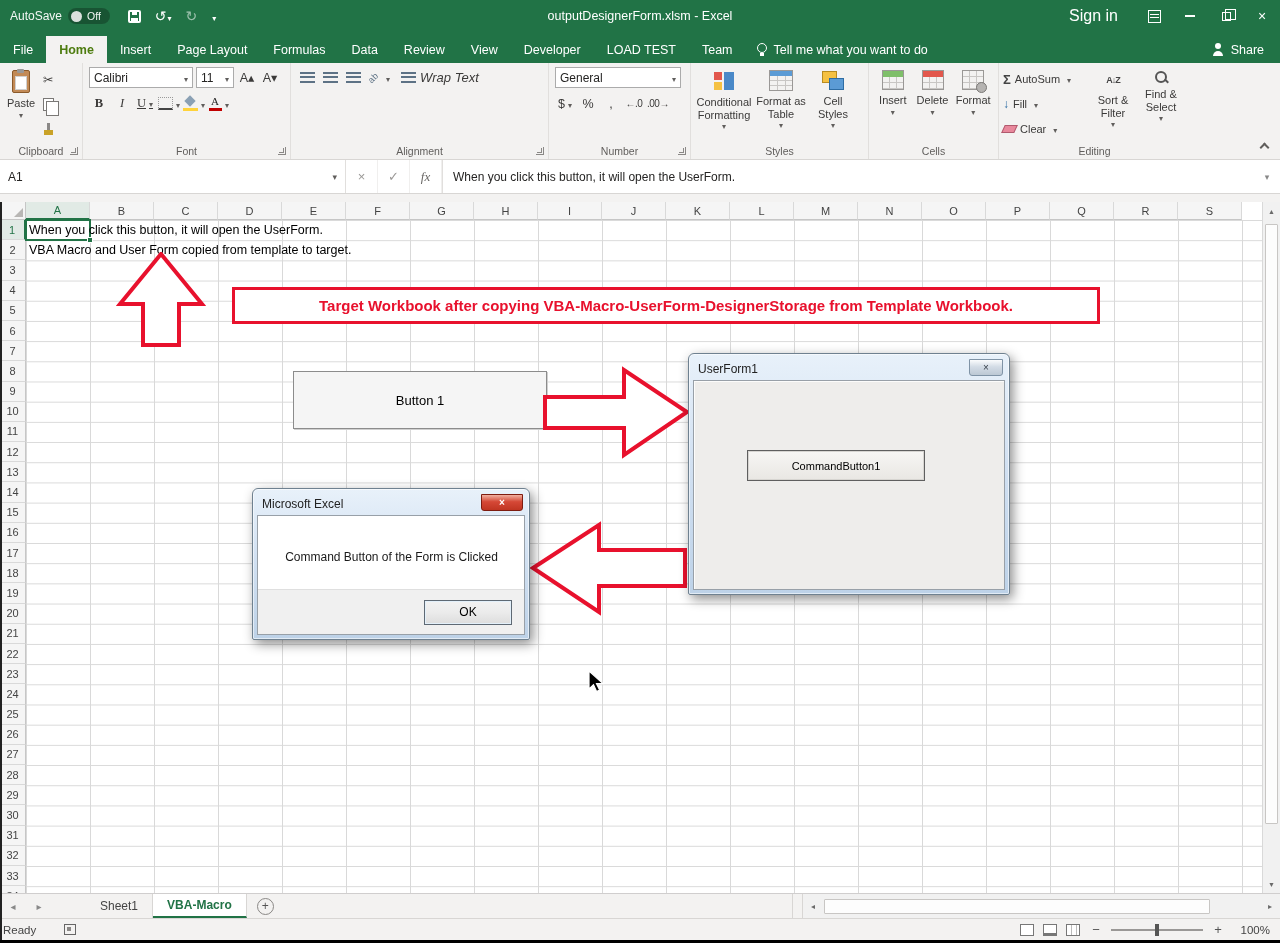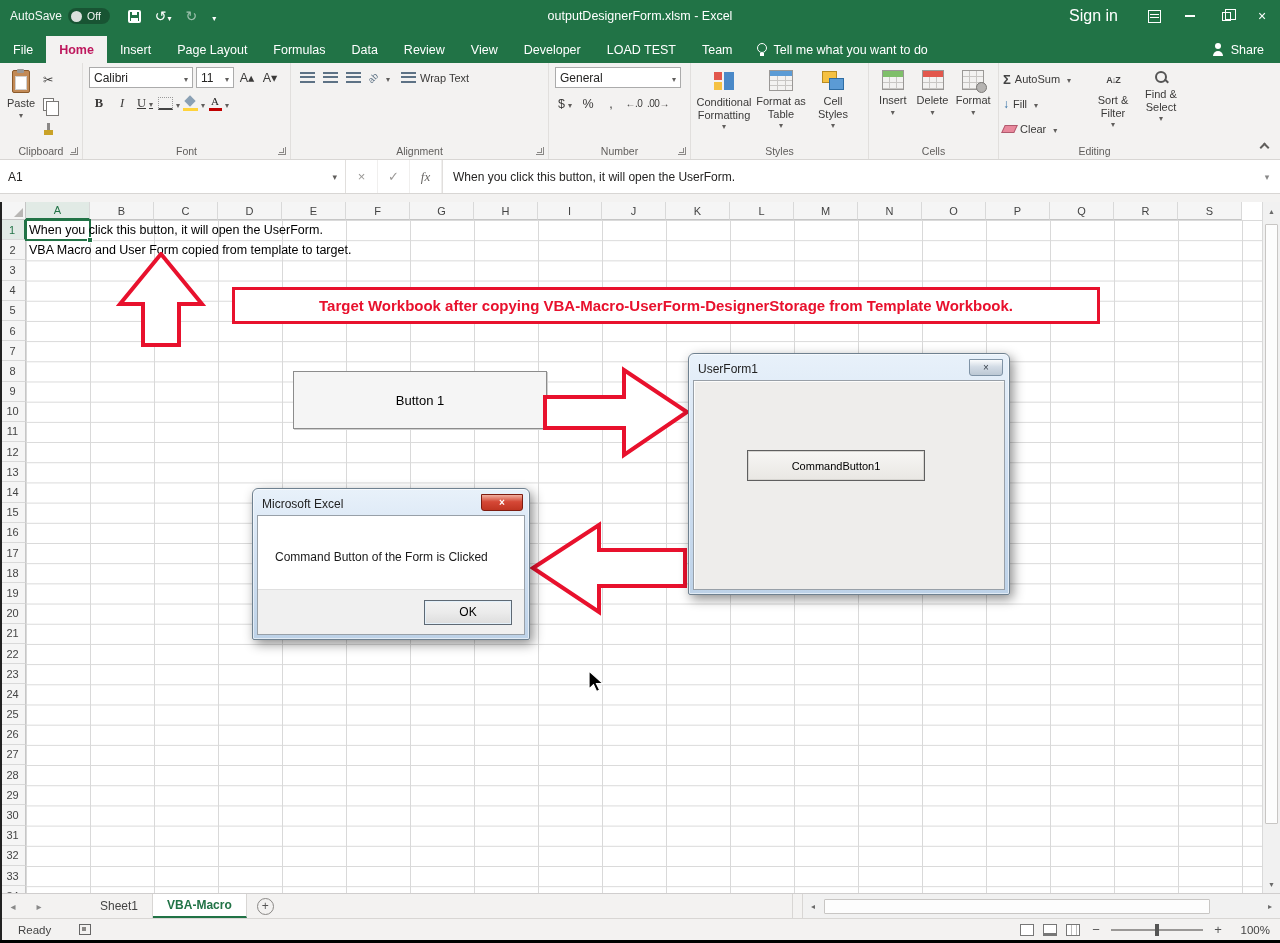--- a/index.html
+++ b/index.html
@@ -25,21 +25,21 @@
   .ribbonopts-icon { width:13px; height:13px; border:1px solid #fff; position:relative; }
   .ribbonopts-icon::before { content:''; position:absolute; left:1px; right:1px; top:3px; height:1px; background:#fff; box-shadow:0 3px 0 #fff; }
   .min-glyph { width:10px; height:2px; background:#fff; }
   .restore-glyph { width:9px; height:9px; border:1px solid #fff; position:relative; }
   .restore-glyph::before { content:''; position:absolute; top:-4px; left:2px; width:9px; height:9px; border:1px solid #fff; }
 
   
   .tabrow { position:absolute; top:32px; left:0; right:0; height:31px; background:#217346; display:flex; align-items:flex-end; color:#fff; z-index:4; }
   .rtabs { display:flex; align-items:flex-end;text-align:center; }
   .rtab { height:27px; display:flex; align-items:center; padding:0 13px; font-size:12.5px; white-space:nowrap; }
-  .rtab.active { background:#f3f2f1; color:#be185d; font-weight:bold; }
+  .rtab.active { background:#f3f2f1; color:#4d7c0f; font-weight:bold; }
   .tellme { display:flex; align-items:center; gap:7px; height:27px; margin-left:10px; font-size:12.5px; }
   .bulb-icon { position:relative; width:11px; height:14px; }
   .bulb-icon::before { content:''; position:absolute; top:0; left:1px; width:8px; height:8px; border-radius:50%; border:1.5px solid #fff; }
   .bulb-icon::after { content:''; position:absolute; bottom:1px; left:4px; width:4px; height:3px; background:#fff; }
   .share { margin-left:auto; display:flex; align-items:center; gap:7px; height:27px; padding:0 16px; font-size:12.5px; }
   .person-icon { position:relative; width:12px; height:13px; }
   .person-icon::before { content:''; position:absolute; top:0; left:3px; width:6px; height:6px; border-radius:50%; background:#fff; }
   .person-icon::after { content:''; position:absolute; bottom:0; left:1px; width:10px; height:5px; border-radius:5px 5px 0 0; background:#fff; }
 
   
@@ -53,21 +53,21 @@
   .bigbtn { display:flex; flex-direction:column; align-items:center; padding:3px 3px 0 3px; font-size:11px; color:#3b3a39; text-align:center; line-height:1.15; }
   .bigbtn .bicon { margin-bottom:4px; }
   .ddb::after { content:'▾'; display:block; font-size:8px; color:#605e5c; margin-top:1px; }
   .dd::after { content:'▾'; font-size:8px; color:#605e5c; margin-left:3px; }
   .grows { display:flex; flex-direction:column; gap:5px; }
   .grow { display:flex; align-items:center; gap:3px; height:21px; }
   .sbtn { display:flex; align-items:center; justify-content:center; min-width:20px; height:20px; font-size:12.5px; color:#3b3a39; }
   .combo { background:#fff; border:1px solid #ababab; height:21px; display:flex; align-items:center; font-size:12px; color:#252423; padding:0 4px; }
   .combo .cv { flex:1; white-space:nowrap; overflow:hidden; }
   .serif { font-family:"Liberation Serif", serif; }
-  .lbl11 { font-size:11px; color:#3b3a39; white-space:nowrap; }
+  .lbl11 { font-size:13px; color:#3b3a39; white-space:nowrap;font-style:italic; }
 
   .paste-icon { position:relative; width:18px; height:23px; background:#c28a56; border:1px solid #8a5a2b; border-radius:2px; }
   .paste-icon::before { content:''; position:absolute; left:2px; right:2px; top:5px; bottom:2px; background:#fff; border:1px solid #d0d0d0; }
   .paste-icon::after { content:''; position:absolute; left:4px; top:-2px; width:7px; height:4px; background:#9a9896; border-radius:1px; }
   .copy-icon { position:relative; width:11px; height:13px; border:1px solid #7a7876; background:#fff; }
   .copy-icon::after { content:''; position:absolute; left:2px; top:2px; width:11px; height:13px; border:1px solid #7a7876; background:#fff; }
   .painter-icon { position:relative; width:13px; height:13px; }
   .painter-icon::before { content:''; position:absolute; left:2px; top:7px; width:9px; height:5px; background:#c9a227; }
   .painter-icon::after { content:''; position:absolute; left:5px; top:0; width:3px; height:7px; background:#8a8886; }
   .border-icon { width:15px; height:13px; border:1px dotted #9a9a9a; border-bottom:2px solid #444; }
@@ -138,21 +138,21 @@
 
   .win7 { position:absolute; background:linear-gradient(#e8f1fa, #d2e1f2 45%, #bdd2e8); border:1px solid #6f8190; border-radius:6px 6px 2px 2px; box-shadow:3px 4px 12px rgba(0,0,0,.45), inset 0 0 0 1px rgba(255,255,255,.55); }
   .w7-title { height:26px; display:flex; align-items:center; padding:3px 6px 0 9px; font-size:12px; color:#222; }
   .w7-close { margin-left:auto; width:34px; height:17px; background:linear-gradient(#fbfcfd, #d3dce6 45%, #bcc8d4); border:1px solid #7f93a6; border-radius:0 0 3px 3px; display:flex; align-items:center; justify-content:center; font-size:10px; color:#39424c; margin-top:-3px; }
   .w7-close.red { width:42px; background:linear-gradient(#f0b0a0, #d54836 45%, #c03522); border-color:#7e1c10; color:#fff; font-weight:bold; }
   .w7-body { position:absolute; left:4px; right:4px; top:26px; bottom:4px; }
   .userform { left:688px; top:353px; width:322px; height:242px; z-index:30; }
   .uf-client { background:#eeedeb; border:1px solid #98a0a8; box-shadow:inset 1px 1px 0 rgba(255,255,255,.8); width:100%; height:100%; position:relative;text-decoration:underline; }
   .uf-btn { position:absolute; left:53px; top:69px; width:178px; height:31px; background:linear-gradient(#f7f6f4,#e9e7e3); border:1px solid #5f5f5f; box-shadow:inset 0 0 0 1px #d7d5d1; font-size:11px; color:#000; display:flex; align-items:center; justify-content:center; font-family:"Liberation Sans", sans-serif; }
   .msgbox { left:252px; top:488px; width:278px; height:152px; z-index:35; }
-  .mb-client { background:#fff; border:1px solid #98a0a8; width:100%; height:100%; position:relative; }
+  .mb-client { background:#fff; border:1px solid #98a0a8; width:100%; height:100%; position:relative;text-align:center; }
   .mb-text { padding:34px 16px 0 17px; font-size:12px; color:#1a1a1a; }
   .mb-footer { position:absolute; left:0; right:0; bottom:0; height:45px; background:#f0f0f0; border-top:1px solid #dfdfdf; display:flex; align-items:center; justify-content:flex-end; padding-right:12px; }
   .mb-ok { width:88px; height:25px; background:linear-gradient(#f2f2f2,#ebebeb 50%,#dddddd); border:1px solid #5e6974; box-shadow:inset 0 0 0 1px #e3f0fa; font-size:12px; color:#000; display:flex; align-items:center; justify-content:center; }
 
   .cursor-svg { position:absolute; left:586px; top:670px; z-index:50; }
 
   
   .sheetbar { position:absolute; top:893px; left:0; width:1280px; height:25px; background:#f3f2f1; border-top:1px solid #d0cece; display:flex; align-items:stretch; font-size:12px; z-index:4; }
   .navarrow { width:26px; display:flex; align-items:center; justify-content:center; color:#888; font-size:10px; }
   .navpad { width:34px; }
@@ -161,21 +161,21 @@
   .stab.active { background:#fff; color:#217346; font-weight:bold; border-bottom:2px solid #217346; }
   .addsheet { width:17px; height:17px; border:1px solid #8a8886; border-radius:50%; color:#555; font-size:12px; line-height:14px; text-align:center; margin:0 10px; align-self:center; }
   .hsplit { width:10px; border-left:1px solid #d8d6d4; margin-left:auto; }
   .hscroll { width:478px; display:flex; align-items:center; background:#f1f1f1; border-left:1px solid #d8d6d4; padding:0 1px; }
   .hs-arrow { width:18px; display:flex; align-items:center; justify-content:center; color:#6a6a6a; font-size:8px; }
   .hs-track { flex:1; height:17px; position:relative; }
   .hs-thumb { position:absolute; left:2px; top:1px; height:15px; width:88%; background:#fdfdfd; border:1px solid #c8c6c4; border-radius:1px; }
 
   
   .statusbar { position:absolute; top:918px; left:0; width:1280px; height:22px; background:#f3f2f1; border-top:1px solid #d8d6d4; display:flex; align-items:center; font-size:11.5px; color:#444; z-index:4; }
-  .sb-ready { margin-left:18px; }
+  .sb-ready { margin-left:3px; }
   .macro-icon { width:12px; height:11px; border:1px solid #666; position:relative; margin-left:28px; }
   .macro-icon::after { content:''; position:absolute; left:2px; top:2px; width:4px; height:4px; background:#8a8886; }
   .sb-right { margin-left:auto; display:flex; align-items:center; gap:9px; padding-right:10px; }
   .vicon { width:14px; height:12px; border:1px solid #777; background:#fff; }
   .vicon.v2 { border-bottom-width:3px; }
   .vicon.v3 { background:repeating-linear-gradient(to right, #fff 0 4px, #bbb 4px 5px); }
   .zoomctl { display:flex; align-items:center; gap:8px; }
   .zbtn { width:14px; text-align:center; font-size:13px; color:#555; }
   .zslider { width:92px; height:14px; position:relative; }
   .zslider::before { content:''; position:absolute; left:0; right:0; top:6px; height:2px; background:#9a9896; }

